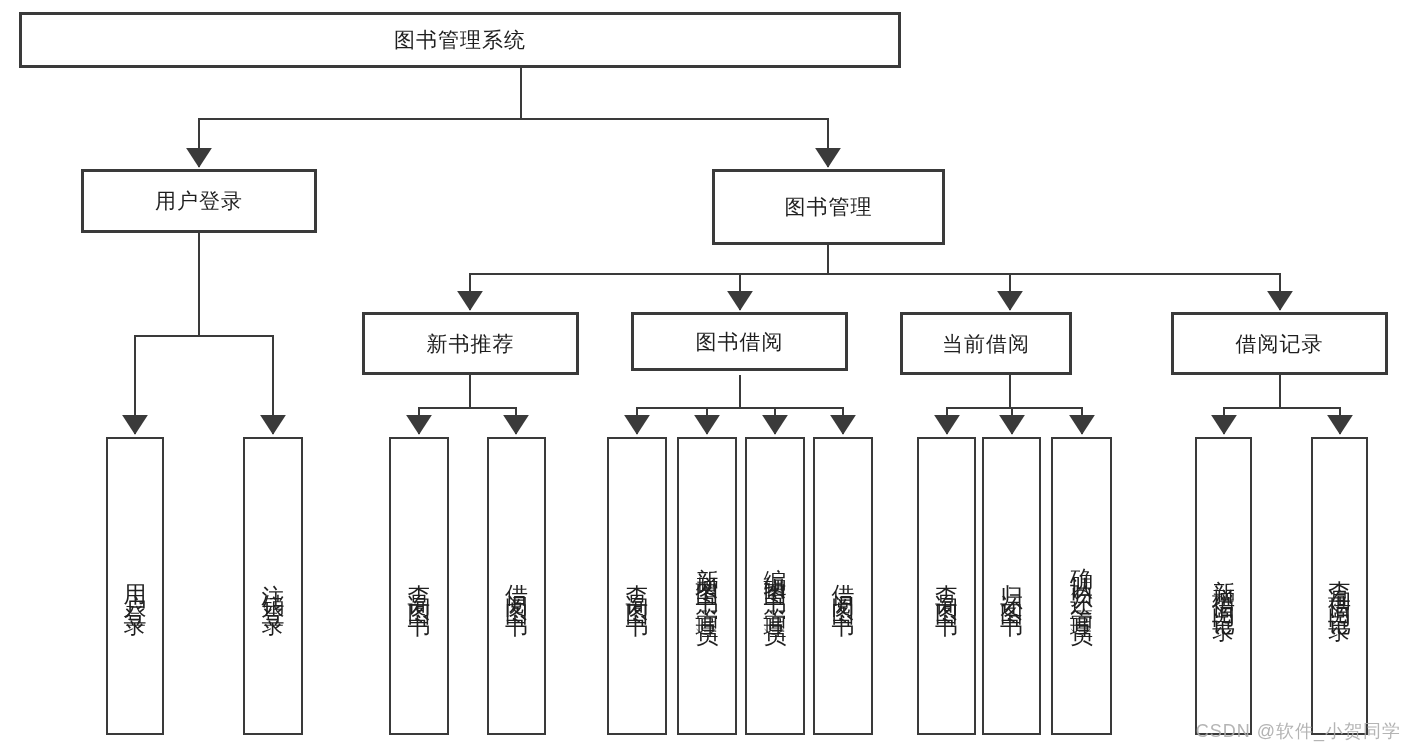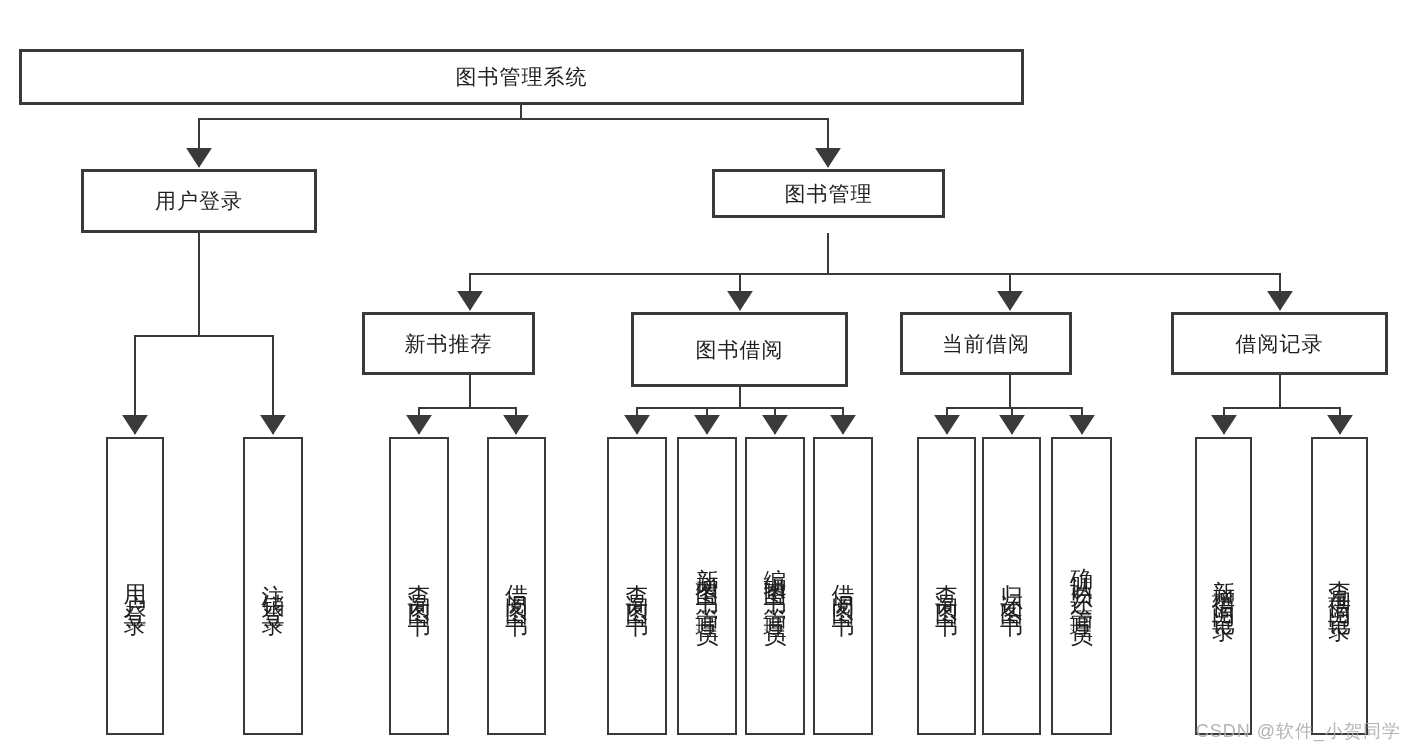--- a/index.html
+++ b/index.html
@@ -87,35 +87,35 @@
 
       <g>
         <line x1="1280" y1="375" x2="1280" y2="408"></line>
         <line x1="1223" y1="408" x2="1341" y2="408"></line>
         <line x1="1224" y1="408" x2="1224" y2="434" marker-end="url(#arrow)"></line>
         <line x1="1340" y1="408" x2="1340" y2="434" marker-end="url(#arrow)"></line>
       </g>
     </g>
   </svg>
 
-  <div class="box hbox" style="left:19px;top:12px;width:1005px;height:56px;margin-top:37px;">
+  <div class="box hbox" style="left:19px;top:12px;width:882px;height:56px;">
     <span>图书管理系统</span>
   </div>
 
   <div class="box hbox" style="left:81px;top:169px;width:236px;height:64px;">
     <span>用户登录</span>
   </div>
-  <div class="box hbox" style="left:712px;top:169px;width:233px;height:49px;">
+  <div class="box hbox" style="left:712px;top:169px;width:233px;height:76px;">
     <span>图书管理</span>
   </div>
 
-  <div class="box hbox" style="left:362px;top:312px;width:173px;height:63px;">
+  <div class="box hbox" style="left:362px;top:312px;width:217px;height:63px;">
     <span>新书推荐</span>
   </div>
-  <div class="box hbox" style="left:631px;top:312px;width:217px;height:75px;">
+  <div class="box hbox" style="left:631px;top:312px;width:217px;height:59px;">
     <span>图书借阅</span>
   </div>
   <div class="box hbox" style="left:900px;top:312px;width:172px;height:63px;">
     <span>当前借阅</span>
   </div>
   <div class="box hbox" style="left:1171px;top:312px;width:217px;height:63px;">
     <span>借阅记录</span>
   </div>
 
   <div class="box vbox" style="left:106px;top:437px;width:58px;height:298px;">

